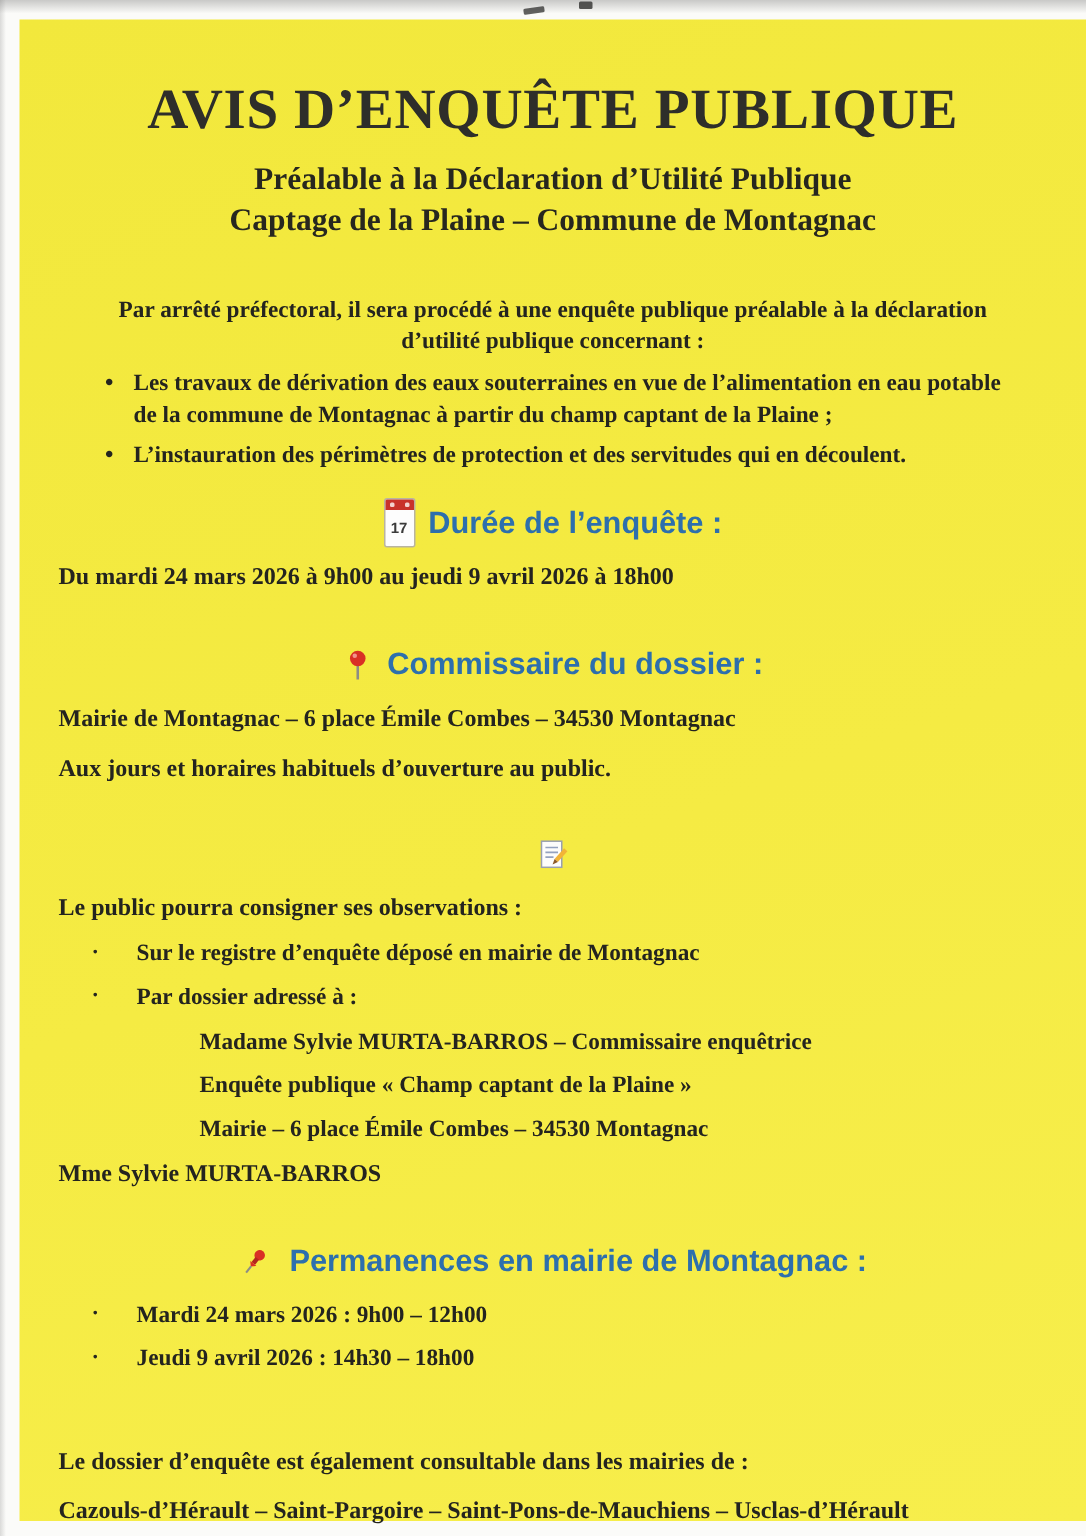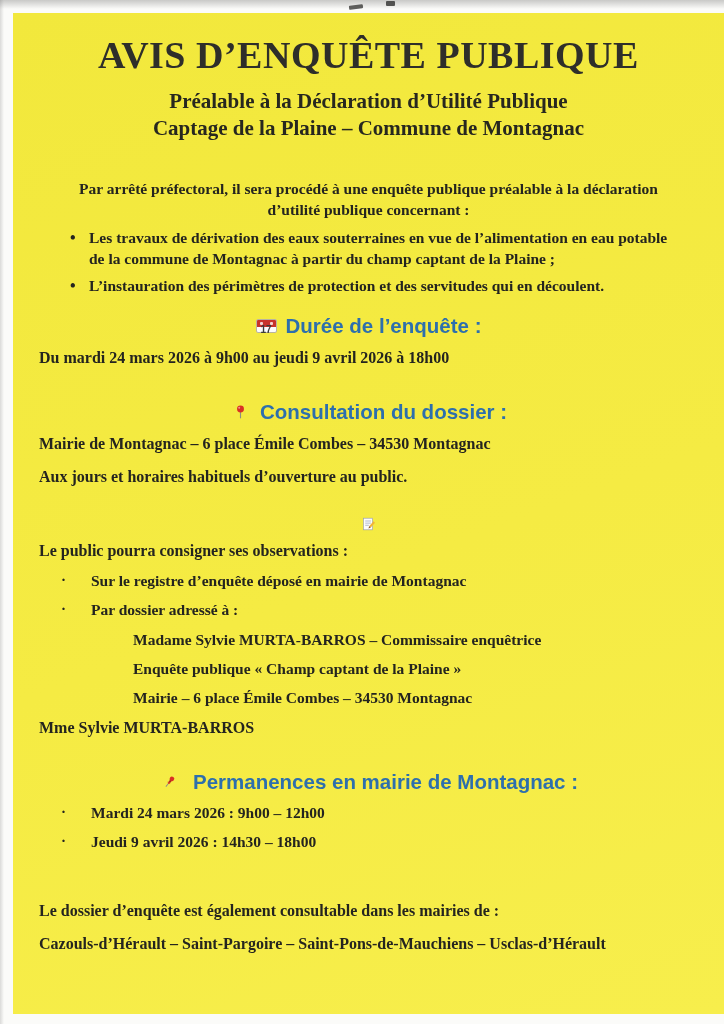--- a/index.html
+++ b/index.html
@@ -27,21 +27,21 @@
 
   .poster {
     position: absolute;
     left: 13px; top: 13px; right: 0; bottom: 10px;
     background: linear-gradient(160deg, #f2e83c 0%, #f5eb43 55%, #f7ee4c 100%);
     color: #24241f;
     z-index: 1;
   }
 
   .title {
-    margin-top: 22px;
+    margin-top: 40px;
     text-align: center;
     font-size: 38px;
     font-weight: bold;
     letter-spacing: 0.5px;
     color: #2e2e2a;
     line-height: 1.1;
   }
   .subtitle {
     margin-top: 11px;
     text-align: center;
@@ -110,21 +110,21 @@
     margin: 9px 0 0 120px;
     font-size: 15.5px;
     font-weight: bold;
     line-height: 1.3;
   }
   .footer-block { margin-top: 49px; }
   .footer-block .body-line { margin-top: 0; }
   .footer-block .body-line + .body-line { margin-top: 12px; }
 
   
-  .ico { display: inline-block; width: 21px; height: 14px; position: relative; flex: 0 0 auto; }
+  .ico { display: inline-block; width: 21px; height: 33px; position: relative; flex: 0 0 auto; }
   .ico svg { width: 100%; height: 100%; display: block; }
 
   
   .cal {
     position: absolute; inset: 0;
     background: #fdfdfd;
     border: 1px solid #b9b4a0;
     border-radius: 2px;
   }
   .cal-top {
@@ -181,21 +181,21 @@
   <div class="body-line">Du mardi 24 mars 2026 à 9h00 au jeudi 9 avril 2026 à 18h00</div>
 
   <div class="sec-heading sh-2">
     <span class="ico">
       <svg viewBox="0 0 21 21">
         <line x1="10.5" y1="9" x2="10.5" y2="20" stroke="#8d8d85" stroke-width="1.7"></line>
         <circle cx="10.5" cy="6" r="5.2" fill="#d93025"></circle>
         <circle cx="8.5" cy="4.2" r="1.5" fill="#f2948c"></circle>
       </svg>
     </span>
-    <span>Consultation du dossier :</span>
+    <span>Commissaire du dossier :</span>
   </div>
   <div class="body-line">Mairie de Montagnac – 6 place Émile Combes – 34530 Montagnac</div>
   <div class="body-line tight">Aux jours et horaires habituels d’ouverture au public.</div>
 
   <div class="sec-heading sh-3">
     <span class="ico">
       <svg viewBox="0 0 21 21">
         <rect x="3" y="1.8" width="13.5" height="17.4" fill="#fdfdfb" stroke="#9aa0b0" stroke-width="1"></rect>
         <line x1="5.6" y1="6" x2="14" y2="6" stroke="#94a2c0" stroke-width="1.1"></line>
         <line x1="5.6" y1="9.2" x2="14" y2="9.2" stroke="#94a2c0" stroke-width="1.1"></line>

